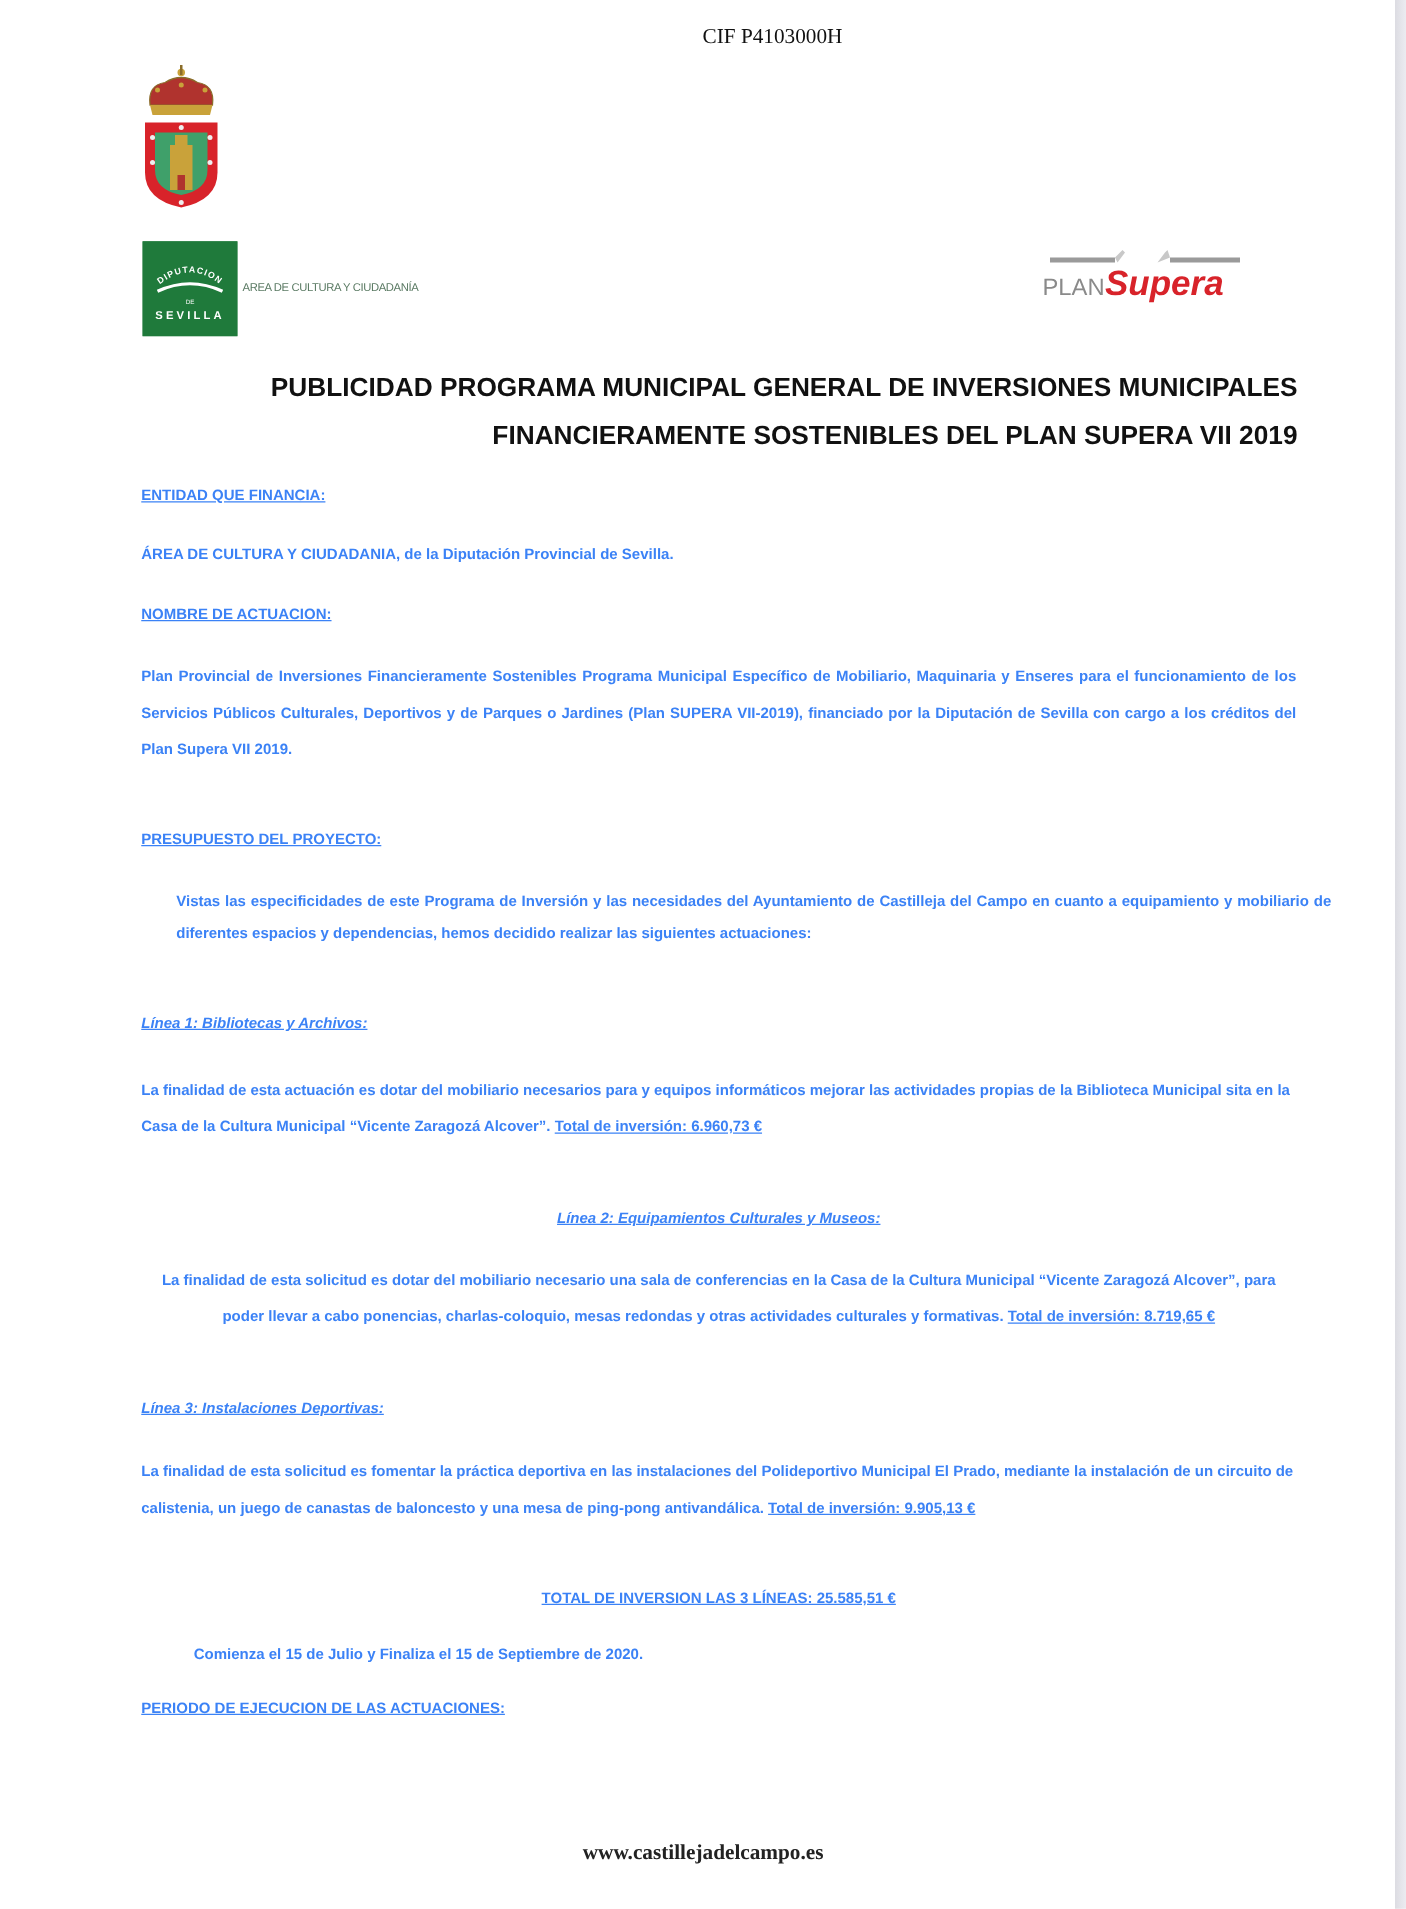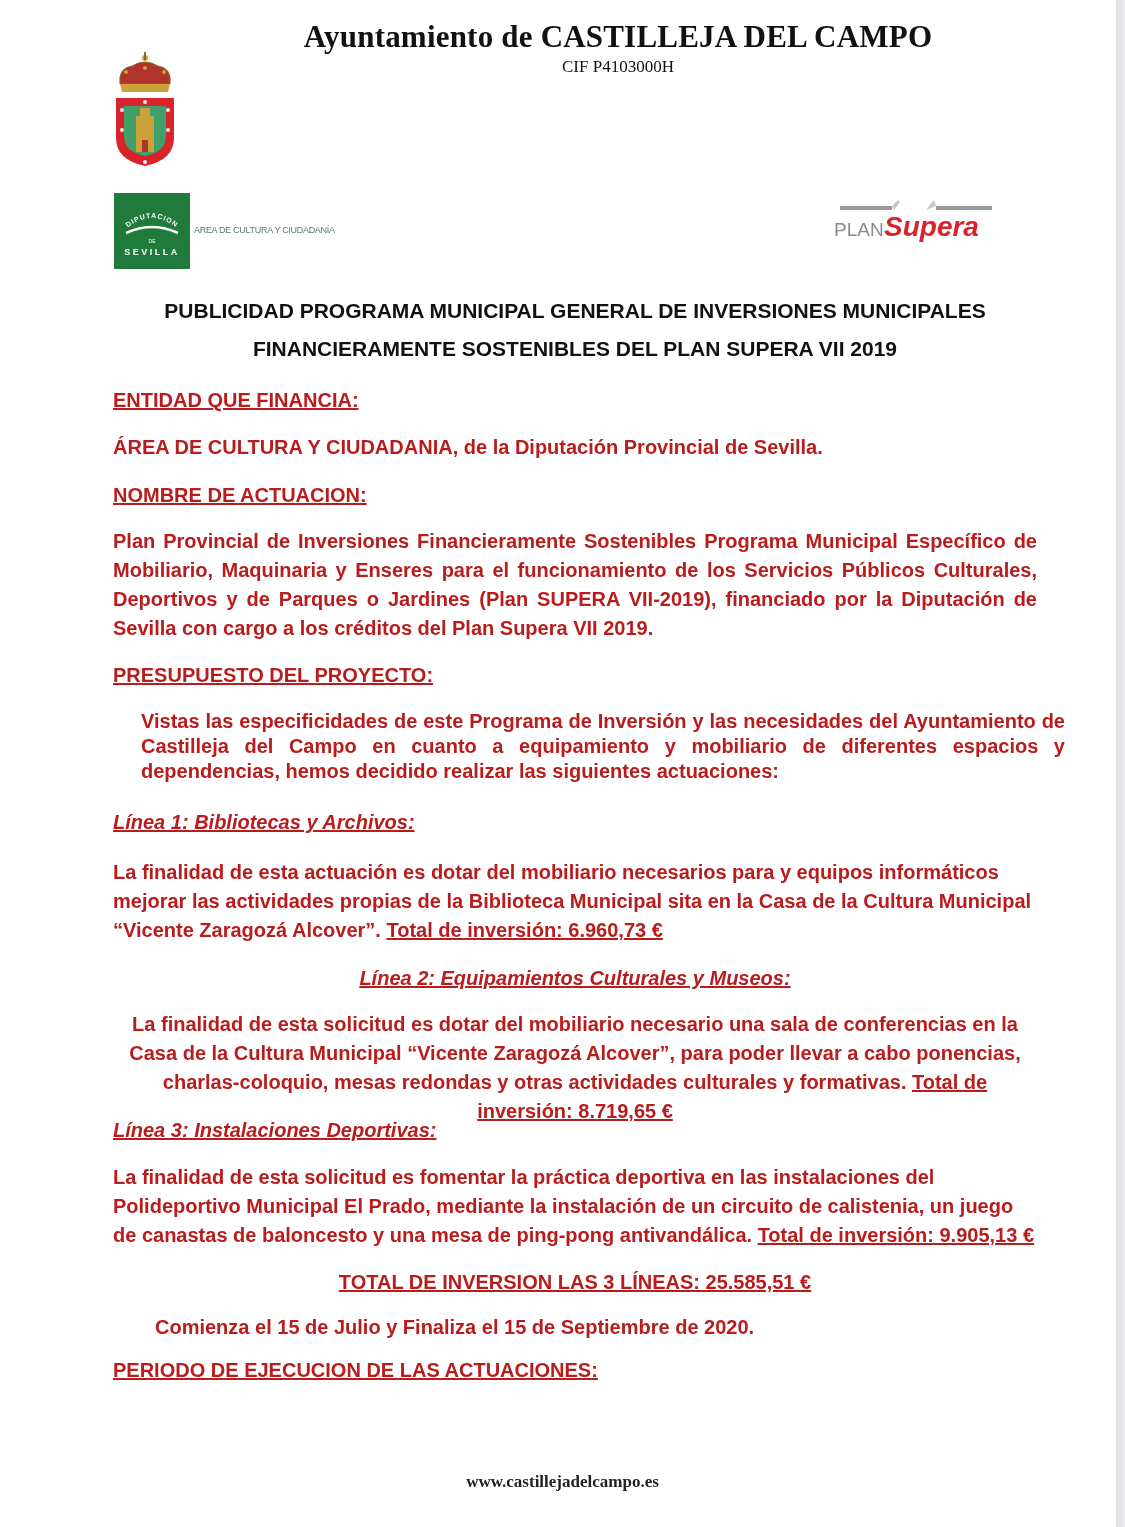--- a/index.html
+++ b/index.html
@@ -29,24 +29,24 @@
     background: #1f7a3b;
   }
   .area-label {
     position: absolute; left: 194px; top: 225px; font-size: 9px; color: #5a7a63;
     letter-spacing: -0.3px; white-space: nowrap;
   }
   .plansupera-logo { position: absolute; left: 832px; top: 200px; width: 164px; height: 48px; }
 
   
   .doc-title {
-    position: absolute; left: 112px; top: 292px; width: 926px; text-align: center;
+    position: absolute; left: 112px; top: 292px; width: 926px; text-align: right;
     font-size: 21px; font-weight: bold; line-height: 38px; color: #111;
   }
-  .block { position: absolute; left: 113px; width: 924px; font-size: 20px; font-weight: bold; color: #b91c1c; }
+  .block { position: absolute; left: 113px; width: 924px; font-size: 12px; font-weight: bold; color: #3b82f6; }
   .heading { text-decoration: underline; }
   .heading-italic { text-decoration: underline; font-style: italic; }
   .para { text-align: justify; line-height: 29px; }
   .para.tight { line-height: 25px; margin-left: 28px; }
   .u { text-decoration: underline; }
   .center { text-align: center; }
   .footer-url {
     position: absolute; left: 0; width: 1125px; top: 1472px; text-align: center;
     font-family: "Liberation Serif", serif; font-weight: bold; font-size: 17px; color: #222;
   }
@@ -75,21 +75,20 @@
 
   <circle cx="10" cy="60" r="2" fill="#eee"></circle>
     <circle cx="56" cy="60" r="2" fill="#eee"></circle>
   <circle cx="10" cy="80" r="2" fill="#eee"></circle>
     <circle cx="56" cy="80" r="2" fill="#eee"></circle>
   <circle cx="33" cy="52" r="2" fill="#eee"></circle>
     <circle cx="33" cy="112" r="2" fill="#eee"></circle>
 </svg>
 
 <div class="letterhead">
-  <div class="lh-title">Ayuntamiento de CASTILLEJA DEL CAMPO</div>
   <div class="lh-line">CIF P4103000H</div>
 </div>
 
 <svg class="diputacion-logo" viewBox="0 0 76 76">
   <rect width="76" height="76" fill="#1f7a3b"></rect>
   <path id="arcpath" d="M12 36 Q38 14 64 36" fill="none"></path>
   <text font-size="7" fill="#fff" font-family="Liberation Sans, sans-serif" font-weight="bold" letter-spacing="1">
     <textPath href="#arcpath" startOffset="50%" text-anchor="middle">DIPUTACION</textPath>
   </text>
   <path d="M12 40 Q38 28 64 40" stroke="#fff" stroke-width="2.5" fill="none"></path>

